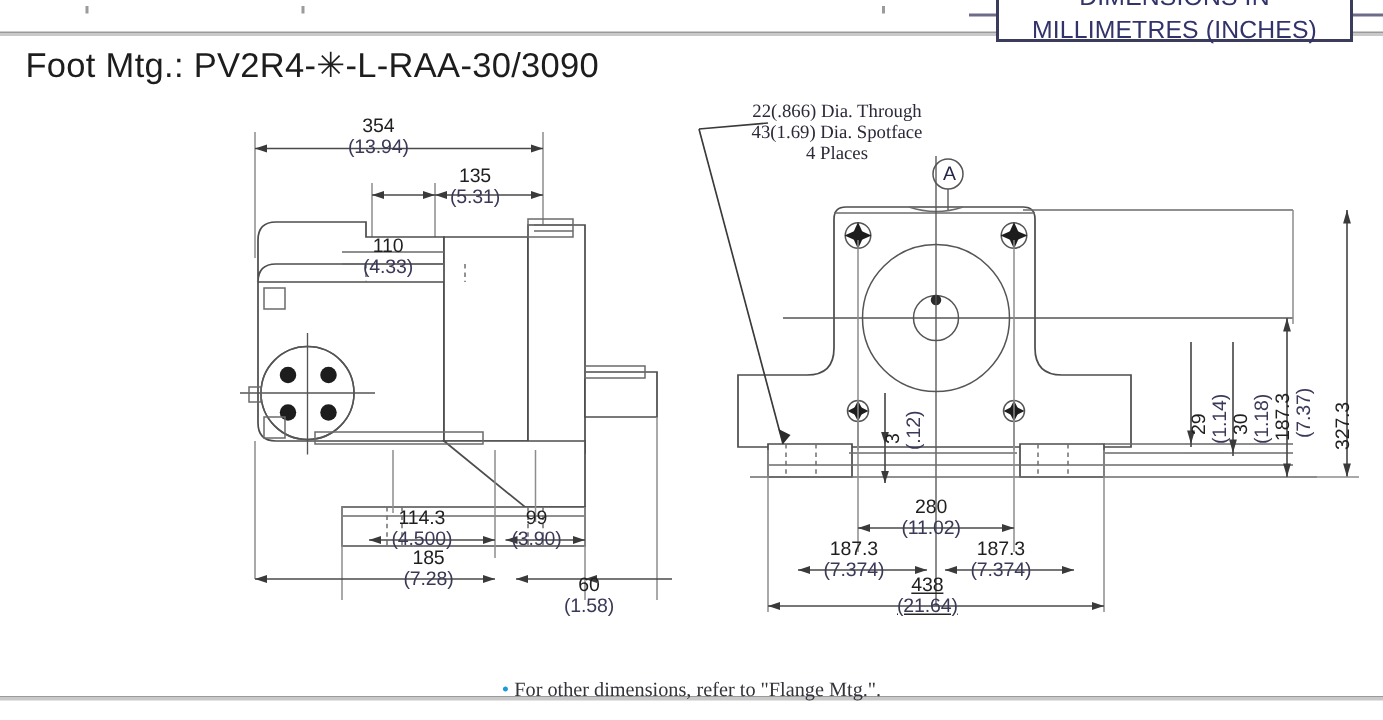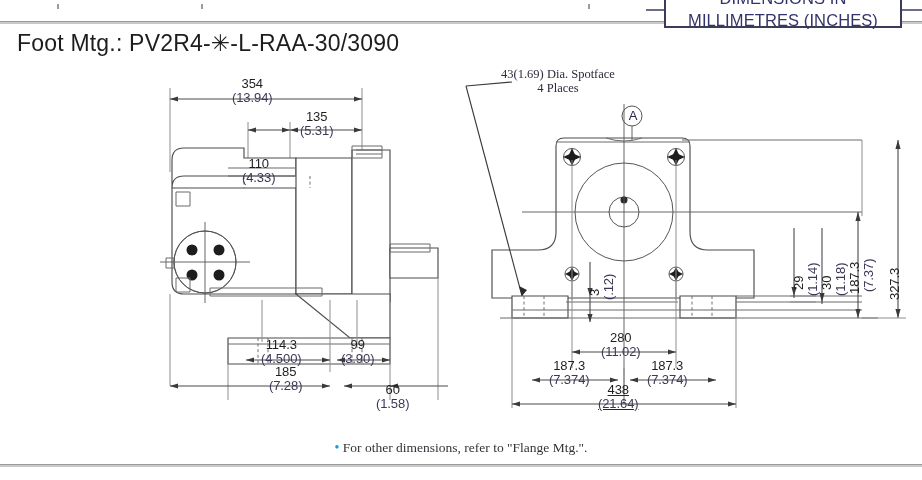--- a/index.html
+++ b/index.html
@@ -43,21 +43,21 @@
   .hdr-tick.r{left:900px;width:22px;}
 
   
   .title{
     position:absolute;left:17px;top:30px;
     font-size:23px;color:#1d1d1d;letter-spacing:.2px;white-space:nowrap;
   }
 
   
   .footnote{
-    position:absolute;left:0;top:440px;width:922px;text-align:center;
+    position:absolute;left:0;top:452px;width:922px;text-align:center;
     font-family:"Liberation Serif", serif;
     font-size:13.5px;color:#33333a;
   }
   .footnote .bullet{color:#1b9ad6;font-size:14px;}
 
   
   .dim{
     position:absolute;
     font-size:13px;
     color:#262626;
@@ -358,20 +358,21 @@
   <div class="dim" style="left:249px;top:365px;margin-left:20px;">
     <span class="m">185</span>
     <span class="i">(7.28)</span>
   </div>
   <div class="dim" style="left:376px;top:383px;">
     <span class="m">60</span>
     <span class="i">(1.58)</span>
   </div>
 
   <div class="callout" style="left:468px;top:67px;width:180px;">
+    <div>22(.866) Dia. Through</div>
     <div>43(1.69) Dia. Spotface</div>
     <div>4 Places</div>
   </div>
   <div style="position:absolute;left:625px;top:108px;width:16px;text-align:center;font-size:13px;color:#26264a;">A</div>
 
   <div class="dim rot" style="left:588px;top:296px;">
     <span class="m">3</span>
   </div>
   <div class="dim rot" style="left:602px;top:300px;">
     <span class="i">(.12)</span>

